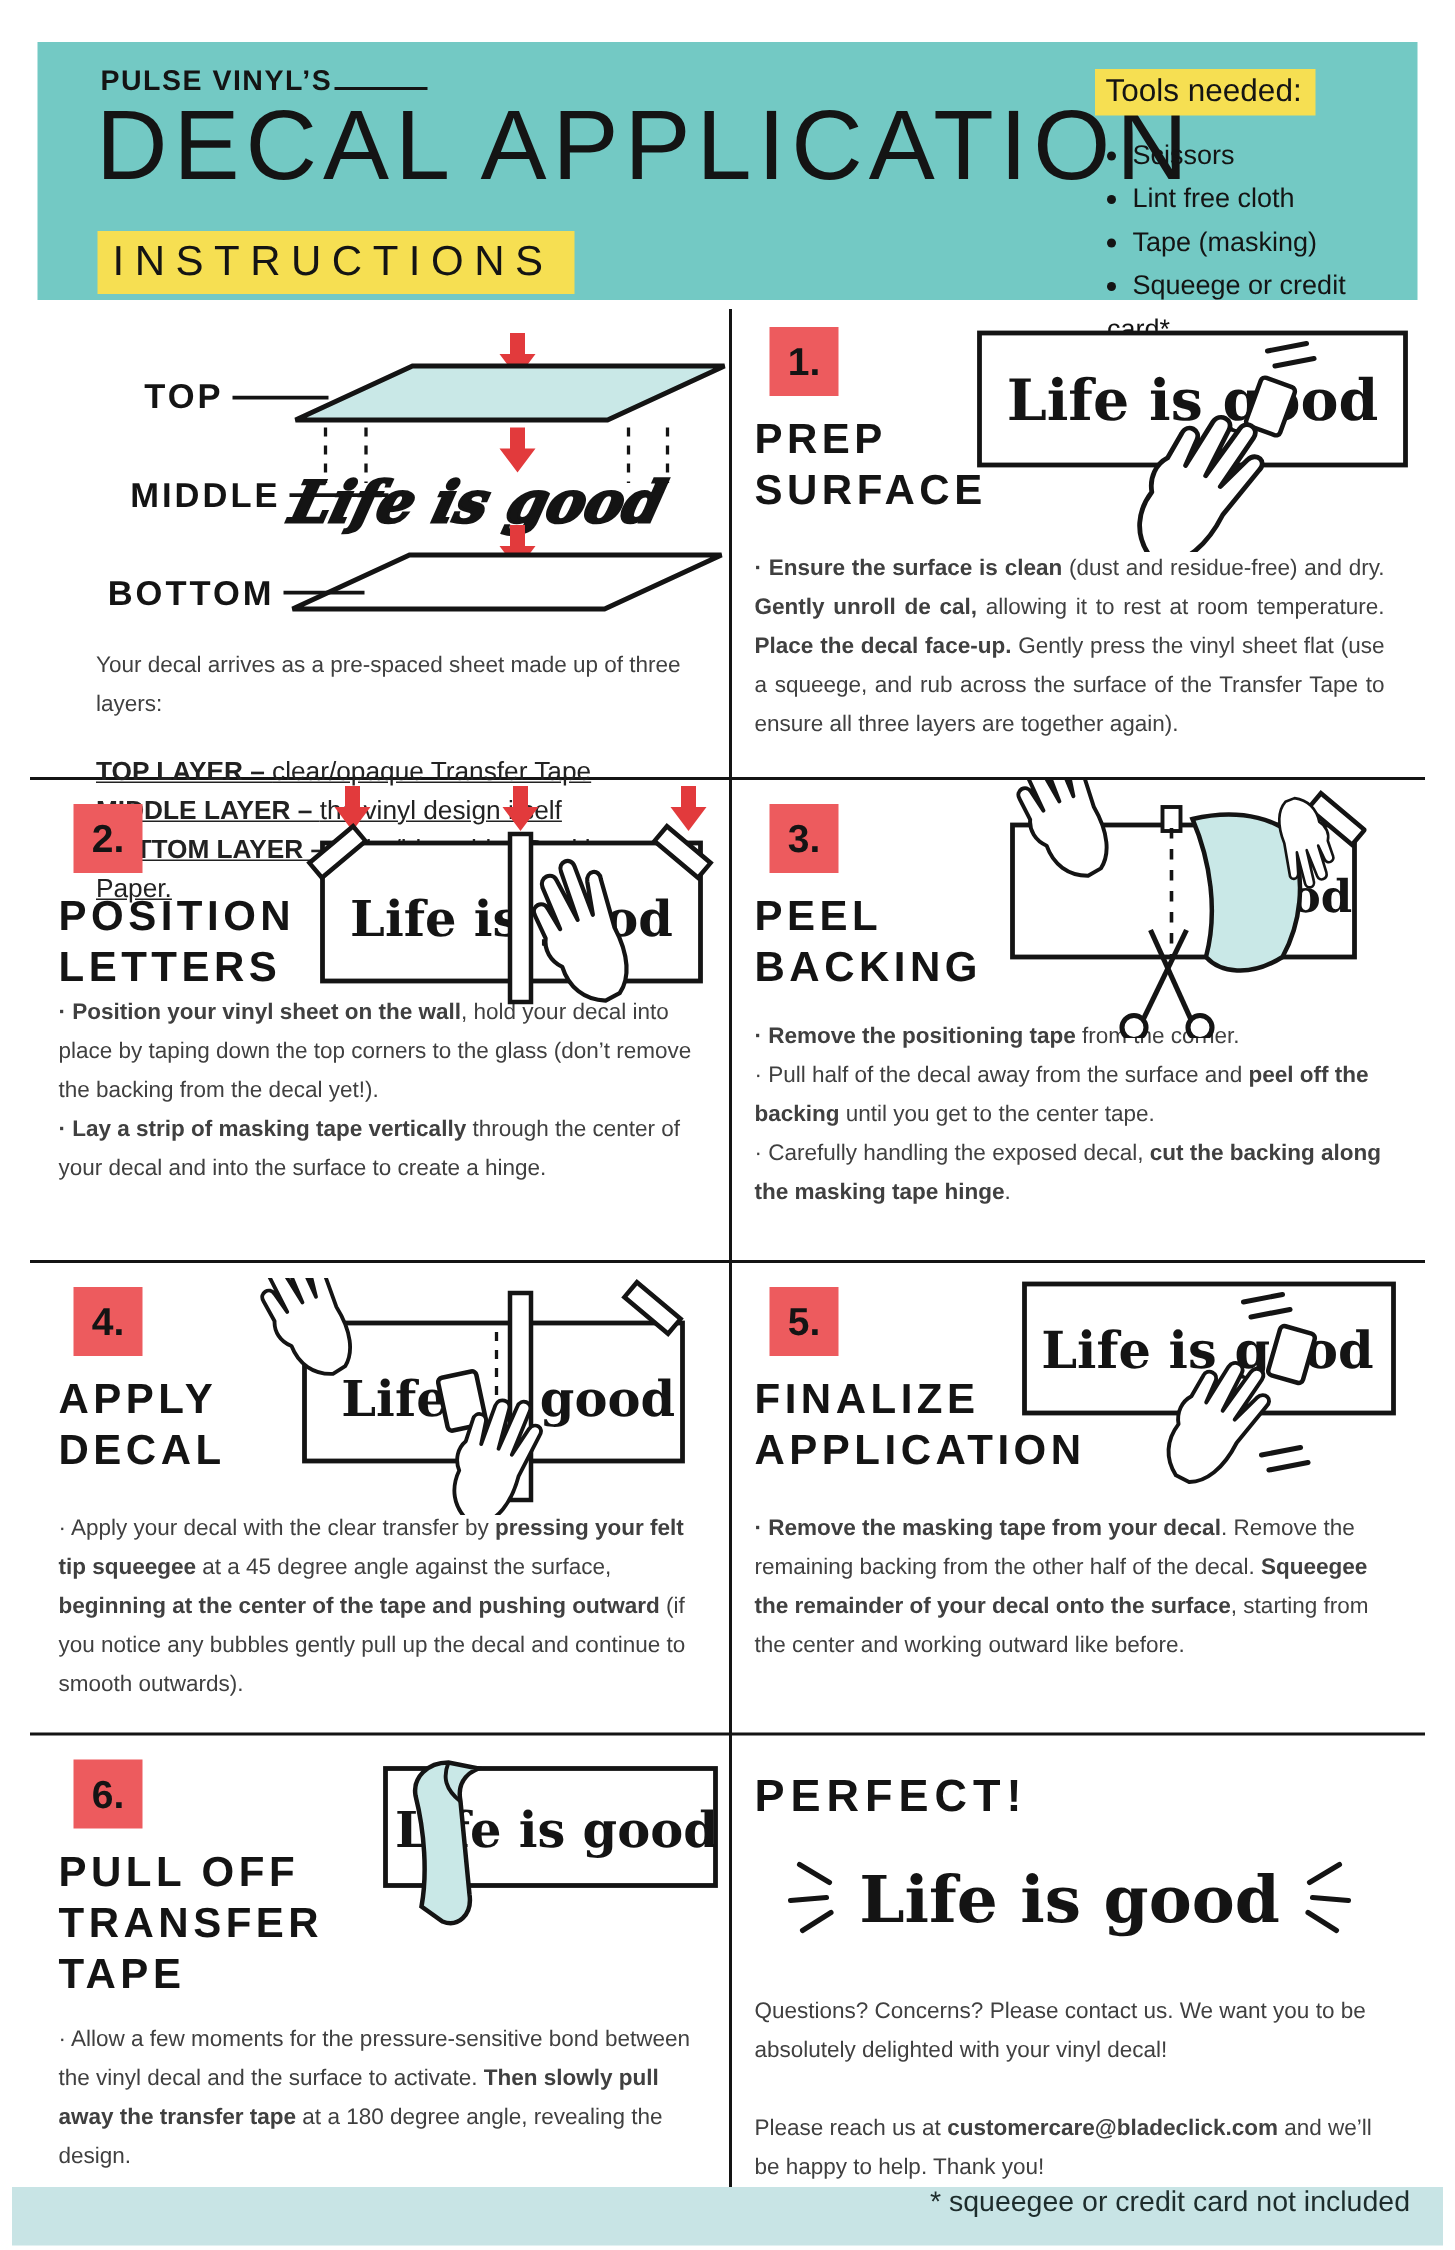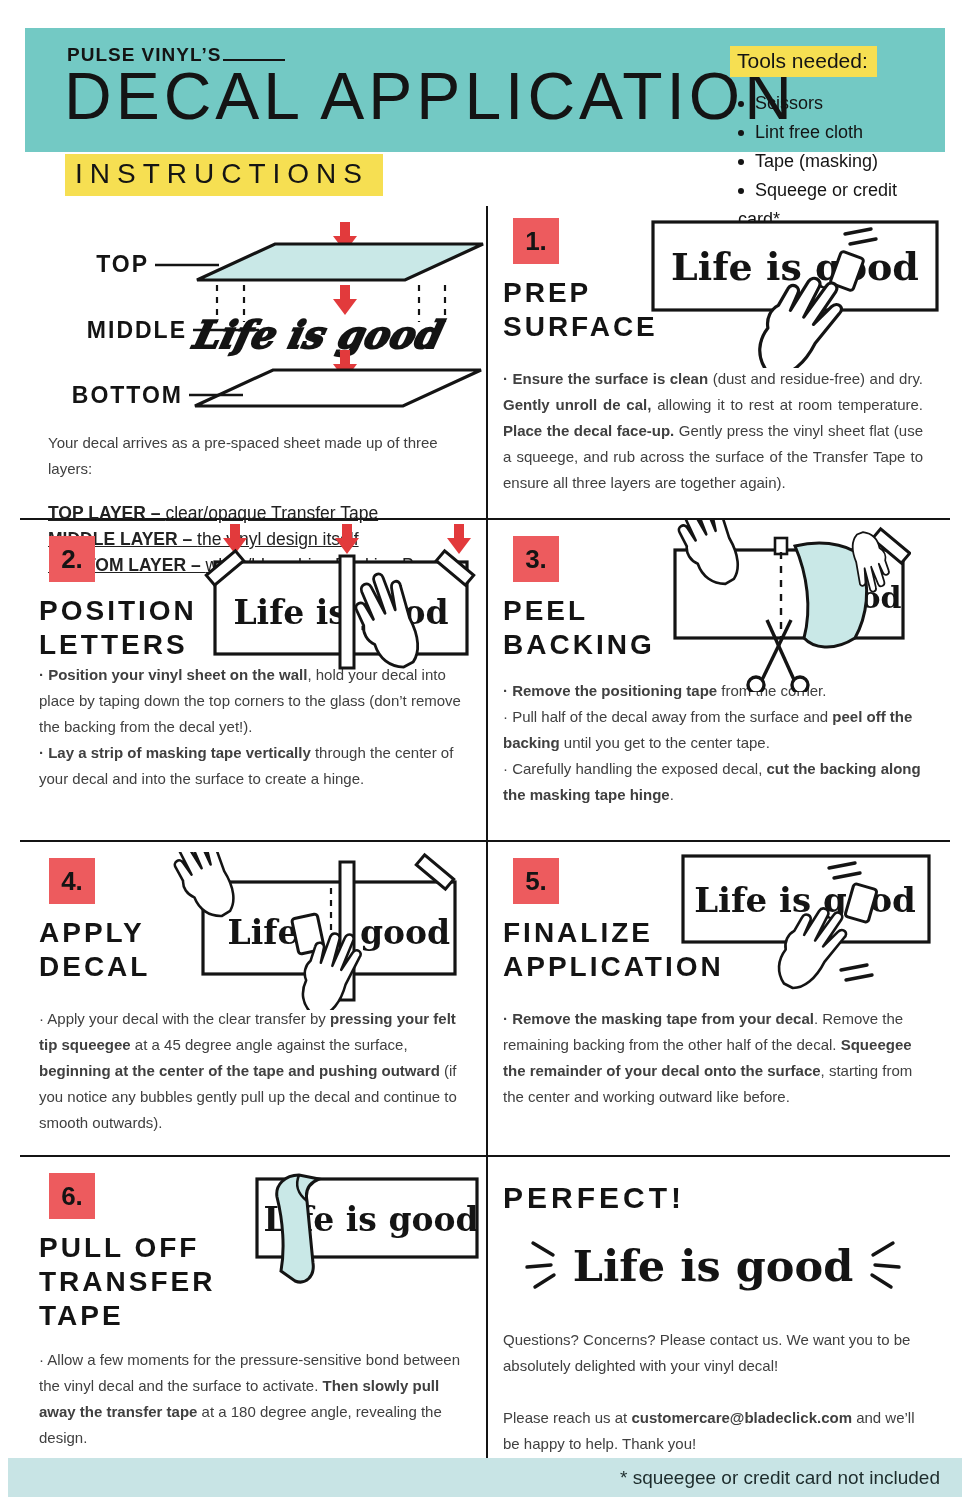--- a/index.html
+++ b/index.html
@@ -4,21 +4,21 @@
 <style>
   html,body{margin:0;padding:0;background:#fff;}
   body{width:970px;height:1500px;position:relative;overflow:hidden;
        font-family:"Liberation Sans",sans-serif;color:#222;}
   .b{font-weight:bold;}
   svg text{font-family:"DejaVu Serif",serif;font-weight:bold;fill:#141414;}
   svg .sans{font-family:"Liberation Sans",sans-serif;}
   svg .stroke{fill:none;stroke:#141414;}
 
   
-  .hdr{position:absolute;left:25px;top:28px;width:920px;height:124px;background:#73C9C4;}
+  .hdr{position:absolute;left:25px;top:28px;width:920px;height:172px;background:#73C9C4;}
   .brand{position:absolute;left:42px;top:16px;font-size:19px;font-weight:bold;
          letter-spacing:1px;color:#141414;}
   .brand-line{display:inline-block;width:62px;border-bottom:2px solid #141414;
               vertical-align:baseline;margin-left:2px;}
   .title{position:absolute;left:39px;top:30px;margin:0;font-size:66px;font-weight:normal;
          letter-spacing:4px;color:#141414;}
   .subtitle{position:absolute;left:40px;top:126px;background:#F6DF52;color:#141414;
             font-size:28px;letter-spacing:7px;padding:4px 14px 6px 10px;font-weight:500;}
   .tools{position:absolute;left:705px;top:18px;width:210px;color:#141414;}
   .tools-label{display:inline-block;background:#F6DF52;font-size:21px;padding:3px 9px 4px 7px;}
@@ -46,28 +46,28 @@
            margin:18px 0 0 24px;}
   .steptitle{margin:12px 0 0 14px;font-size:28px;font-weight:bold;letter-spacing:3px;
              line-height:34px;color:#141414;}
   .body{font-size:15px;line-height:26px;margin:0 22px 0 14px;color:#404040;}
   .mt{margin-top:22px;}
   .just{text-align:justify;}
   .illus{position:absolute;}
   .intro-p{margin-top:16px;}
   .layerlist{font-size:17.5px;line-height:26px;margin:18px 22px 0 14px;text-decoration:underline;}
   .intro-pad{padding-left:22px;}
-  .intro-pad .body,.intro-pad .layerlist{margin-left:1px;}
+  .intro-pad .body,.intro-pad .layerlist{margin-left:17px;}
 
   .perfect-title{margin:26px 0 0 14px;font-size:30px;font-weight:bold;
                  letter-spacing:4px;color:#141414;}
 
   
   .foot{position:absolute;left:8px;top:1458px;width:954px;height:39px;background:#C8E4E5;
-        display:flex;align-items:center;justify-content:flex-end;
+        display:flex;justify-content:flex-end;
         font-size:19px;color:#1d2c2c;padding-right:22px;box-sizing:border-box;}
 </style>
 </head>
 <body>
 
 <svg width="0" height="0" style="position:absolute" aria-hidden="true">
   <defs>
     <path id="hand" d="M30,110 C16,102 10,88 13,72 C7,64 7,54 12,47 L13,28 C13,20 24,20 24,28 L25,46 L28,12 C29,4 40,4 40,12 L40,46 L46,8 C47,0 58,1 57,9 L52,48 L60,24 C63,16 73,19 70,27 L62,64 C62,88 54,104 42,110 Z" fill="#fff" stroke="#141414" stroke-width="3.2" stroke-linejoin="round"></path>
     <path id="arrowdn" d="M-5,0 L5,0 L5,14 L12,14 L0,30 L-12,14 L-5,14 Z" fill="#E23A3C"></path>
     <rect id="tape" x="-19" y="-6.5" width="38" height="13" fill="#fff" stroke="#141414" stroke-width="3"></rect>

